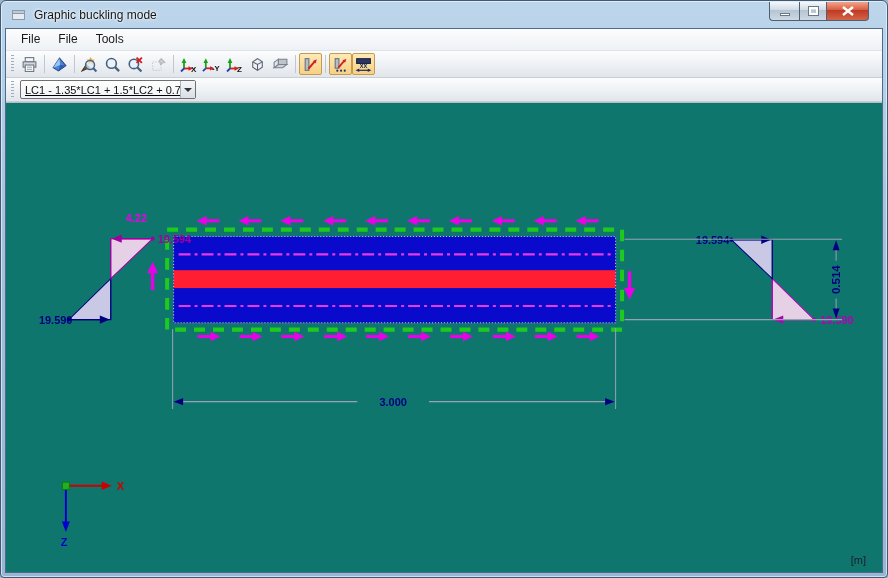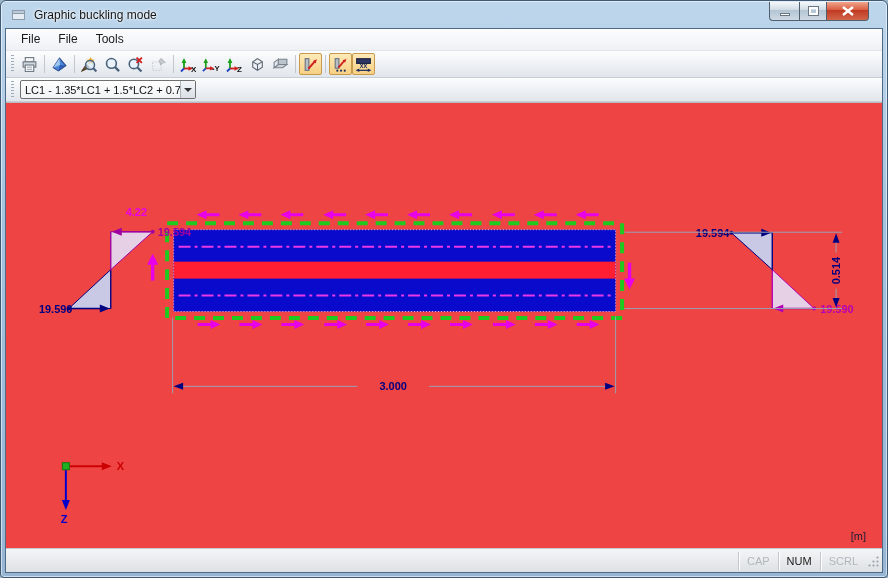--- a/index.html
+++ b/index.html
@@ -15,32 +15,32 @@
   .wbtn.min{width:30px;border-radius:0 0 0 4px;border-right:none;}
   .wbtn.max{width:27px;border-right:none;}
   .wbtn.close{width:43px;border-radius:0 0 4px 0;background:linear-gradient(#f0a58c,#d85b40 45%,#c03a22 46%,#d2654a);}
   .glyph-min{width:10px;height:3px;background:#fff;border:1px solid #6a7886;margin-top:6px;}
   .glyph-max{width:9px;height:8px;border:2px solid #fff;outline:1px solid #6a7886;background:transparent;}
   
   .client{margin:0 4px;height:545px;border:1px solid #4f6b88;background:#f4f4f4;display:flex;flex-direction:column;overflow:hidden;}
   .menubar{height:22px;background:linear-gradient(#fdfdfe,#eef1f5);display:flex;padding-left:6px;border-bottom:1px solid #e0e3e8;}
   .menu-item{font-size:12px;color:#1a1a1a;padding:3px 9px;cursor:default;}
   .toolbar{height:27px;background:linear-gradient(#fcfdfe,#e1e6ec);border-bottom:1px solid #c9cdd4;display:flex;align-items:center;padding:0 2px;}
-  .toolbar2{height:24px;background:linear-gradient(#fcfdfe,#e1e6ec);border-bottom:1px solid #c9cdd4;display:flex;align-items:center;padding:0 2px;}
+  .toolbar2{height:24px;background:linear-gradient(#fcfdfe,#e1e6ec);border-bottom:1px solid #c9cdd4;display:flex;align-items:center;padding:0 2px;text-decoration:underline;}
   .grip{width:3px;height:18px;margin:0 4px 0 3px;background:repeating-linear-gradient(180deg,#9fadbb 0 1px,transparent 1px 3px);}
   .tbtn{width:23px;height:22px;display:flex;align-items:center;justify-content:center;border:1px solid transparent;border-radius:2px;}
   .tbtn.pressed{background:linear-gradient(#fdeab8,#f7d083);border-color:#c79b4b;}
   .tbtn.disabled{opacity:.9;}
   .tsep{width:1px;height:18px;background:#c2c7ce;margin:0 3px;}
   .combo{width:176px;height:19px;border:1px solid #707070;border-radius:2px;background:linear-gradient(#fff,#f0f2f5);
     display:flex;align-items:center;margin-left:2px;}
   .combo-text{flex:1;font-size:11px;padding:0 0 0 4px;color:#111;white-space:nowrap;overflow:hidden;}
   .combo-btn{width:15px;height:17px;border-left:1px solid #aab2bc;display:flex;align-items:center;justify-content:center;background:linear-gradient(#f4f6f9,#d9dfe6);}
   .arrow-down{width:0;height:0;border-left:4px solid transparent;border-right:4px solid transparent;border-top:4px solid #333;}
-  .canvas{flex:1;background:#ef4444;position:relative;border-top:1px solid #b9bdc3;}
+  .canvas{flex:1;background:#0f766e;position:relative;border-top:1px solid #b9bdc3;}
   .canvas svg{display:block;}
   .statusbar{height:24px;background:linear-gradient(#f4f5f6,#dde1e5);border-top:1px solid #c5c9ce;display:flex;align-items:center;justify-content:flex-end;font-size:11px;}
   .spane{padding:3px 8px;border-left:1px solid #c2c6ca;box-shadow:inset 1px 0 0 #fff;color:#b2b6ba;}
   .spane.on{color:#1a1a1a;}
   .sgrip{width:16px;height:18px;display:flex;align-items:flex-end;justify-content:flex-end;padding:0 2px 2px 0;}
 </style>
 </head>
 <body>
 
 <div class="window">
@@ -329,29 +329,14 @@
           <text x="111" y="368" font-size="11" font-weight="bold" fill="#cc0000" font-family="Liberation Sans, sans-serif">X</text>
           <line x1="60" y1="368" x2="60" y2="399" stroke="#0000cc" stroke-width="2"></line>
           <polygon points="60,408 56,398 64,398" fill="#0000cc"></polygon>
           <text x="55" y="421" font-size="11" font-weight="bold" fill="#0000cc" font-family="Liberation Sans, sans-serif">Z</text>
         </g>
 
         <text x="862" y="438" font-size="11" fill="#1a1a33" text-anchor="end" font-family="Liberation Sans, sans-serif">[m]</text>
       </svg>
     </div>
 
-    <div class="statusbar">
-      <span class="spane">CAP</span>
-      <span class="spane on">NUM</span>
-      <span class="spane">SCRL</span>
-      <span class="sgrip">
-        <svg width="13" height="13" viewBox="0 0 13 13">
-          <circle cx="10.5" cy="2.5" r="1.1" fill="#9aa2aa"></circle>
-          <circle cx="6.5" cy="6.5" r="1.1" fill="#9aa2aa"></circle>
-            <circle cx="10.5" cy="6.5" r="1.1" fill="#9aa2aa"></circle>
-          <circle cx="2.5" cy="10.5" r="1.1" fill="#9aa2aa"></circle>
-            <circle cx="6.5" cy="10.5" r="1.1" fill="#9aa2aa"></circle>
-            <circle cx="10.5" cy="10.5" r="1.1" fill="#9aa2aa"></circle>
-        </svg>
-      </span>
-    </div>
   </div>
 </div>
 
 </body></html>

